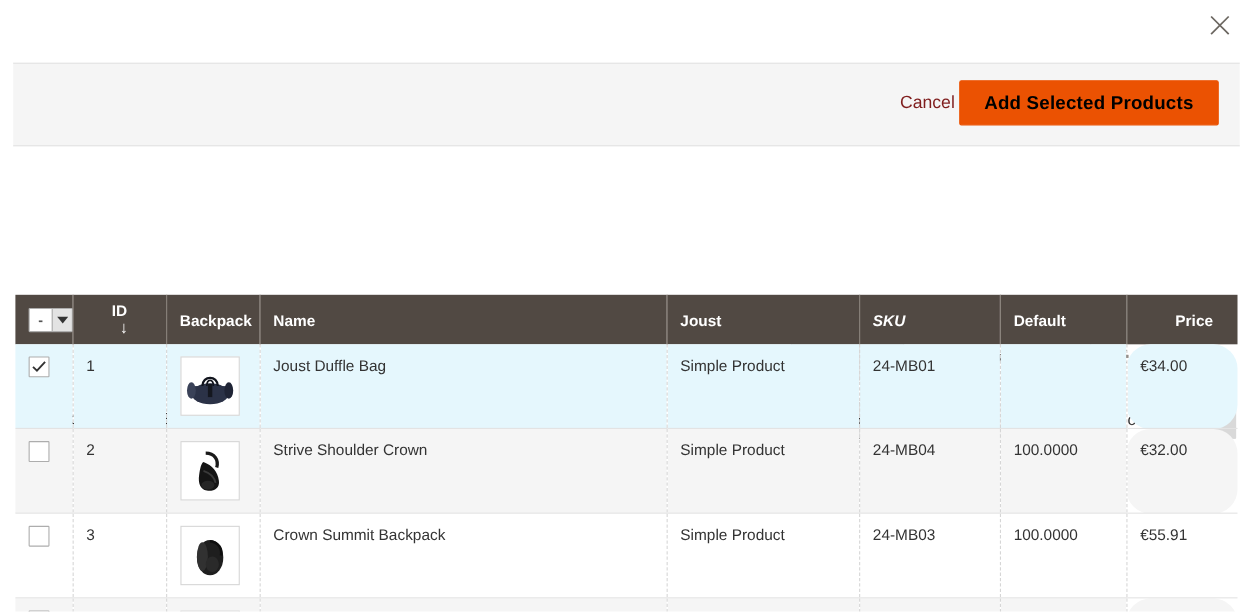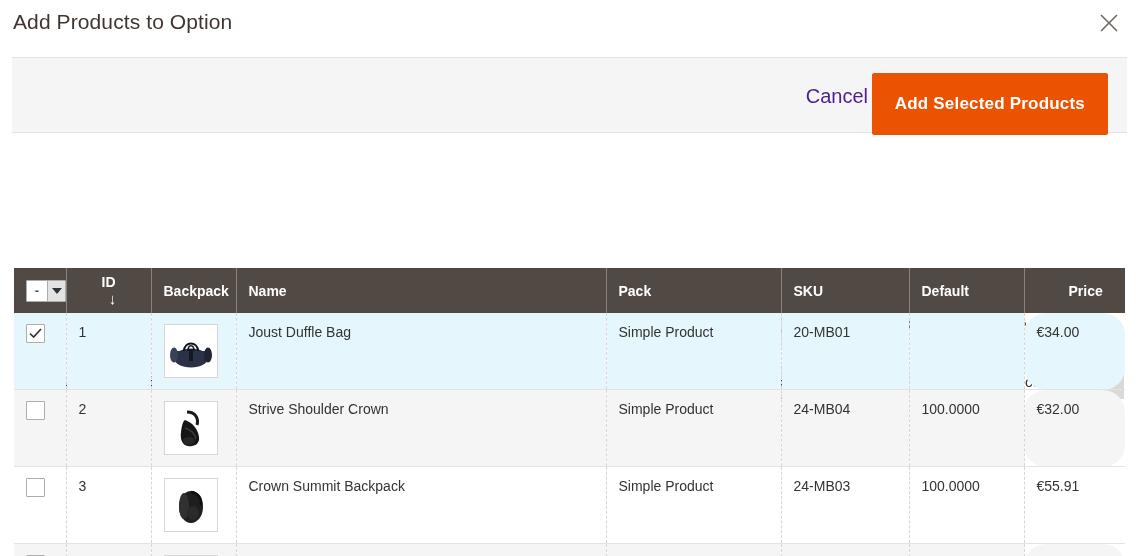--- a/index.html
+++ b/index.html
@@ -32,27 +32,27 @@
 
   
   .action-band {
     position: absolute; left: 12px; top: 57px; width: 1115px; height: 76px;
     background: #f5f5f5;
     border-top: 1px solid #e3e3e3;
     border-bottom: 1px solid #e3e3e3;
   }
   .cancel-link {
     position: absolute; right: 253px; top: 26px;
-    font-size: 20px; color: #4c1d95; text-decoration: none; cursor: pointer;
+    font-size: 16px; color: #7f1d1d; text-decoration: none; cursor: pointer;
     background: none; border: 0; font-family: inherit;
   }
   .primary-btn {
     position: absolute; right: 19px; top: 15px;
-    height: 62px; padding: 0 22px;
-    background: #eb5202; color: #ffffff;
+    height: 41px; padding: 0 22px;
+    background: #eb5202; color: #000000;
     border: 1px solid #eb5202; border-radius: 2px;
     font-size: 17px; font-weight: 700; font-family: inherit;
     cursor: pointer; letter-spacing: .2px;
     white-space: nowrap;
   }
 
   
   .grid-toolbar { position: absolute; left: 0; top: 150px; width: 1139px; height: 110px; }
 
   .filters-btn {
@@ -129,21 +129,21 @@
     height: 45px; padding: 0 12px; vertical-align: middle;
     border-right: 1px solid #8a837c;
     white-space: nowrap;
   }
   table.data-grid thead th:last-child { border-right: 0; padding-left: 44px; }
   th.col-sel { width: 52px; padding: 0 8px; }
   th.col-id  { width: 85px; }
   th.col-thumb { width: 85px; }
   th.col-name { width: 370px; margin-left: 48px; }
   th.col-type { width: 175px; }
-  th.col-sku  { width: 128px; }
+  th.col-sku  { width: 128px; font-style: italic; }
   th.col-qty  { width: 115px; }
   th.col-price{ width: 101px; }
 
   .th-id-inner { display: flex; align-items: center; justify-content: flex-end; flex-direction: column; }
   .sort-arrow { font-size: 15px; color: #ffffff; margin-left: 8px; }
 
   .select-all {
     display: inline-flex; align-items: stretch;
     height: 22px; border: 1px solid #adadad; background: #fff; border-radius: 1px;
     cursor: pointer; overflow: hidden;
@@ -187,21 +187,20 @@
   .thumb-frame svg { display: block; }
 
   .grid-clip { position: absolute; left: 0; top: 0; width: 1139px; height: 556px; overflow: hidden; }
 </style>
 </head>
 <body>
 
 <div class="modal grid-clip">
 
   <div class="title-bar">
-    <div class="modal-title">Add Products to Option</div>
     <button class="close-btn" aria-label="Close">
       <svg width="22" height="22" viewBox="0 0 22 22">
         <line x1="3" y1="3" x2="19" y2="19" stroke="#6b6660" stroke-width="1.6"></line>
         <line x1="19" y1="3" x2="3" y2="19" stroke="#6b6660" stroke-width="1.6"></line>
       </svg>
     </button>
   </div>
 
   <div class="action-band">
     <button class="cancel-link">Cancel</button>
@@ -286,21 +285,21 @@
             </span>
           </th>
           <th class="col-id">
             <span class="th-id-inner">
               <span>ID</span>
               <span class="sort-arrow">↓</span>
             </span>
           </th>
           <th class="col-thumb">Backpack</th>
           <th class="col-name">Name</th>
-          <th class="col-type">Pack</th>
+          <th class="col-type">Joust</th>
           <th class="col-sku">SKU</th>
           <th class="col-qty">Default</th>
           <th class="col-price">Price</th>
         </tr>
       </thead>
       <tbody>
 
         <tr class="row-selected">
           <td class="cell-sel">
             <span class="chk checked">
@@ -318,21 +317,21 @@
                 <ellipse cx="7" cy="24" rx="4" ry="7.5" fill="#3a4258"></ellipse>
                 <ellipse cx="41" cy="24" rx="4" ry="7.5" fill="#1f2435"></ellipse>
                 <path d="M17 20 C17 10, 31 10, 31 20" fill="none" stroke="#11141d" stroke-width="2"></path>
                 <path d="M21 20 C21 13, 27 13, 27 20" fill="none" stroke="#11141d" stroke-width="1.6"></path>
                 <rect x="22" y="18" width="4" height="12" fill="#14171f"></rect>
               </svg>
             </span>
           </td>
           <td>Joust Duffle Bag</td>
           <td>Simple Product</td>
-          <td>20-MB01</td>
+          <td>24-MB01</td>
           <td></td>
           <td>€34.00</td>
         </tr>
 
         <tr class="row-gray">
           <td class="cell-sel">
             <span class="chk">
               
             </span>
           </td>

